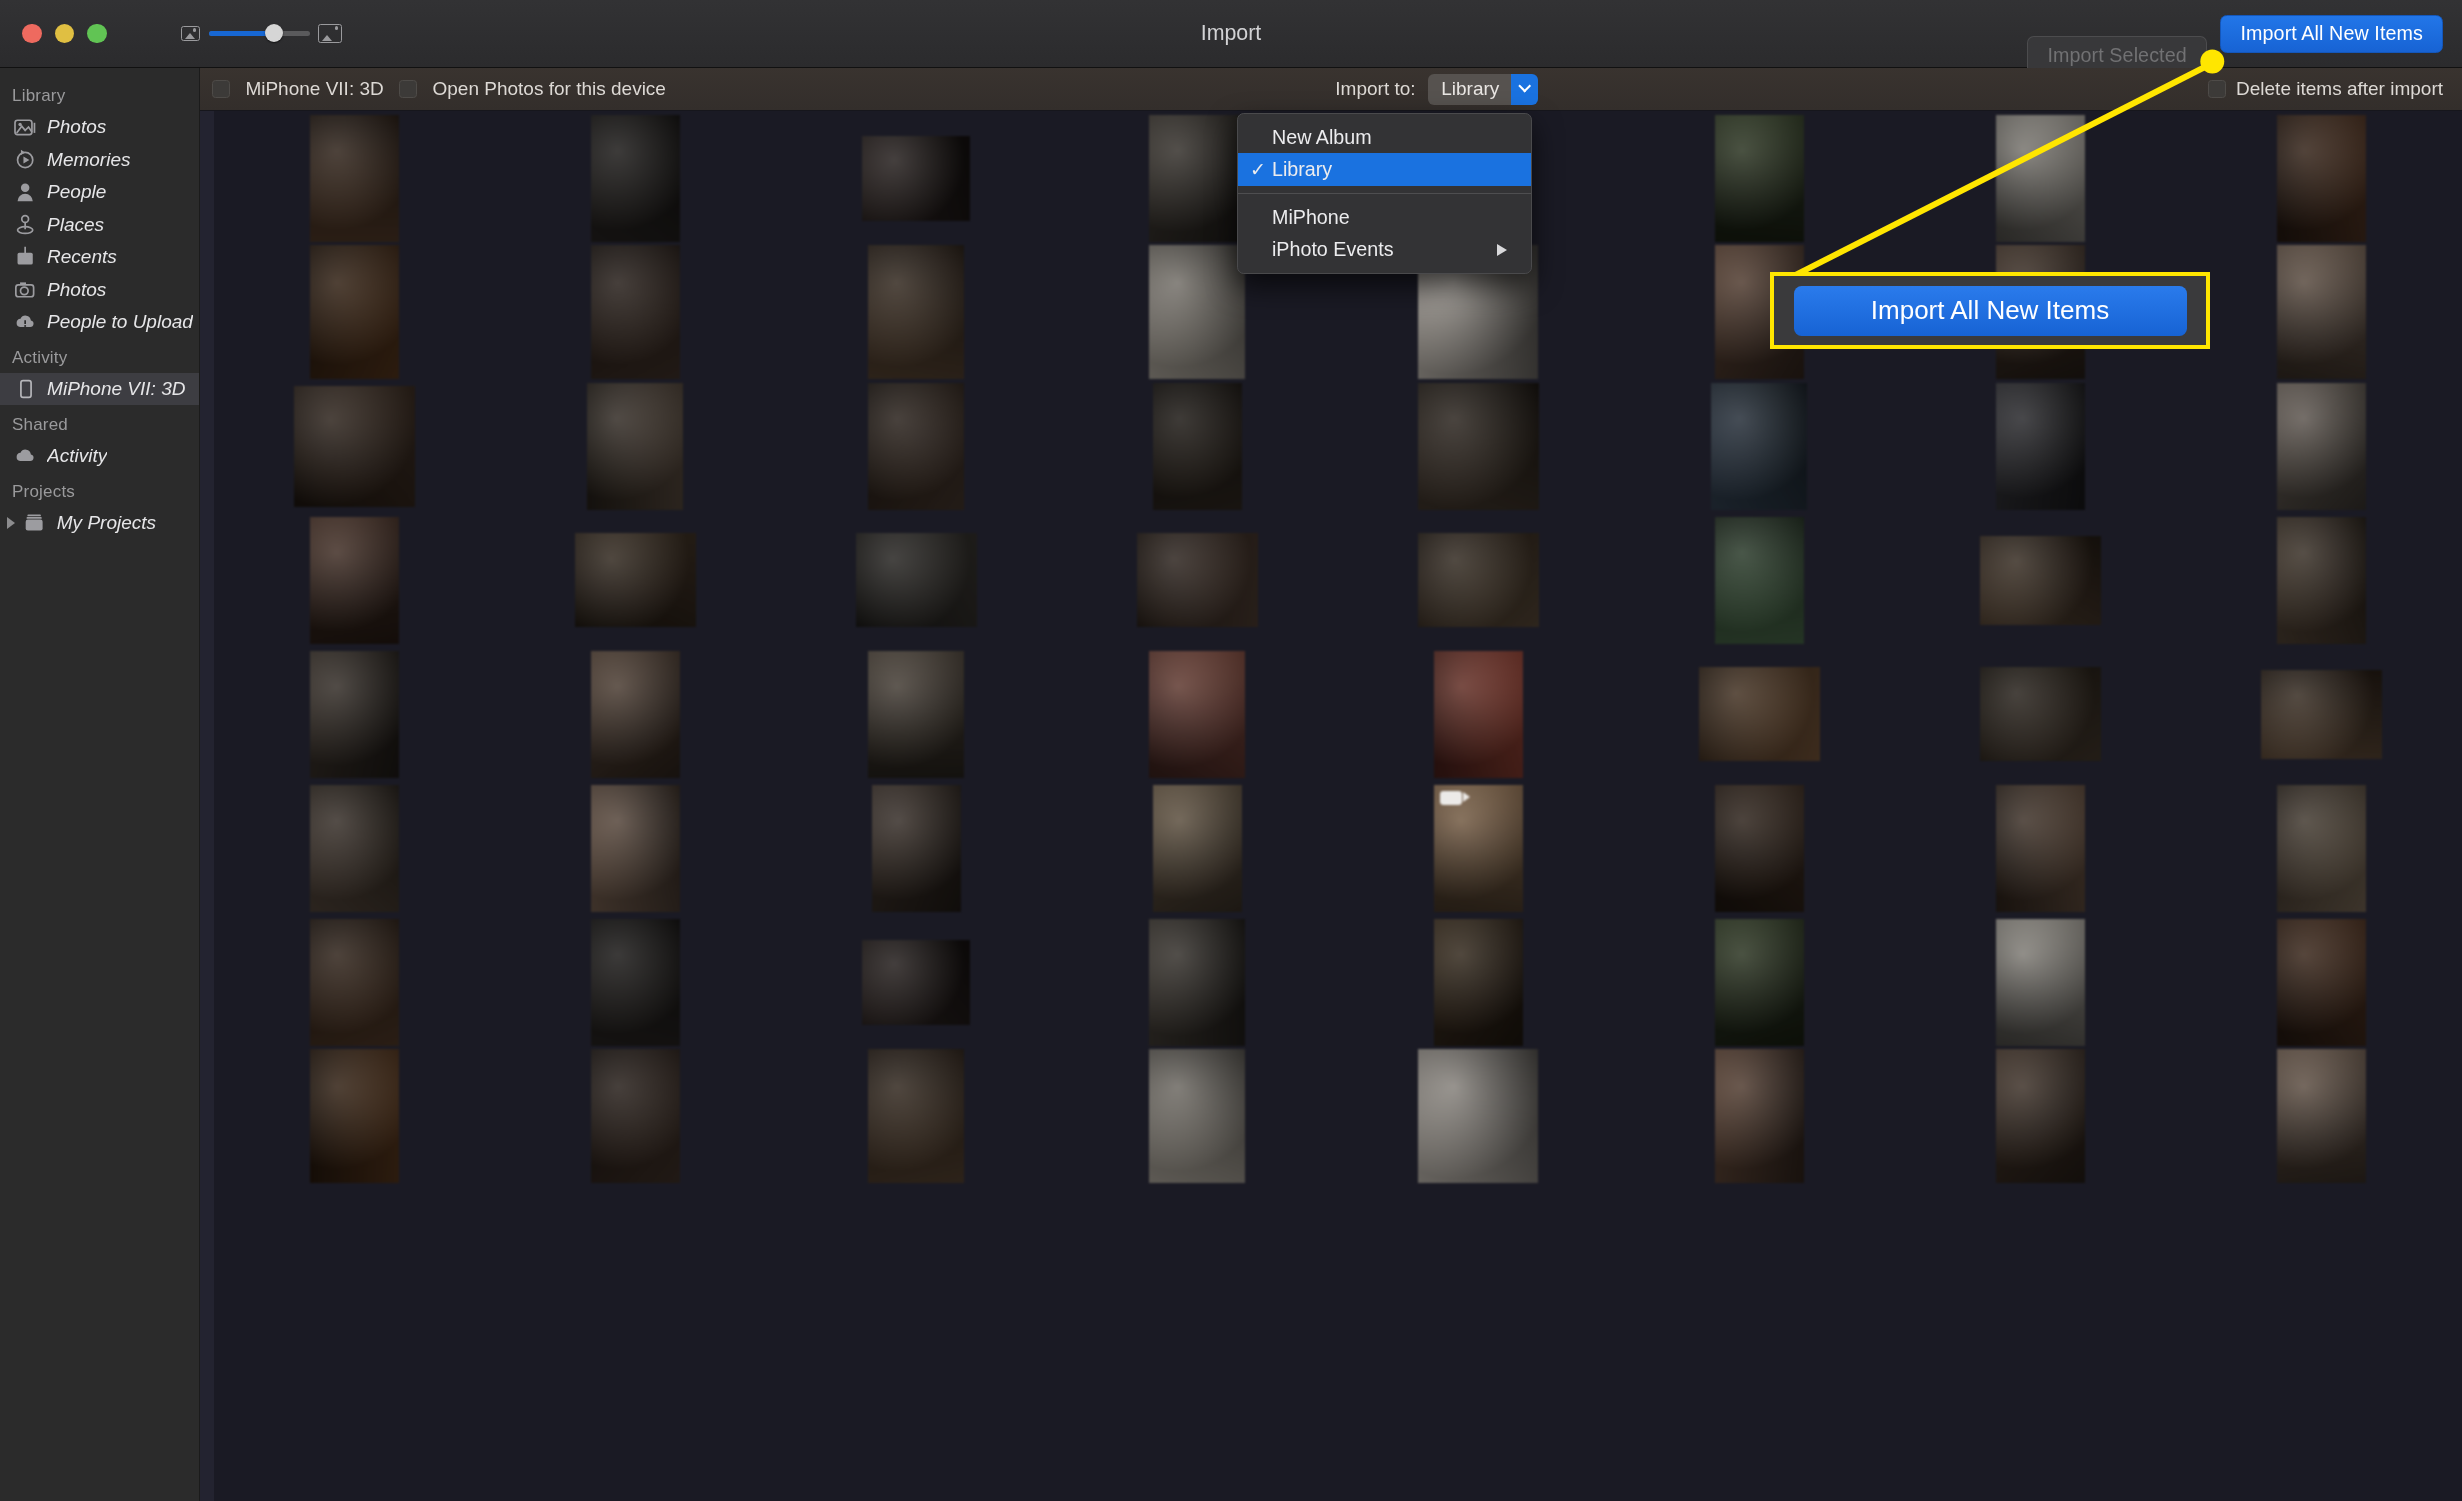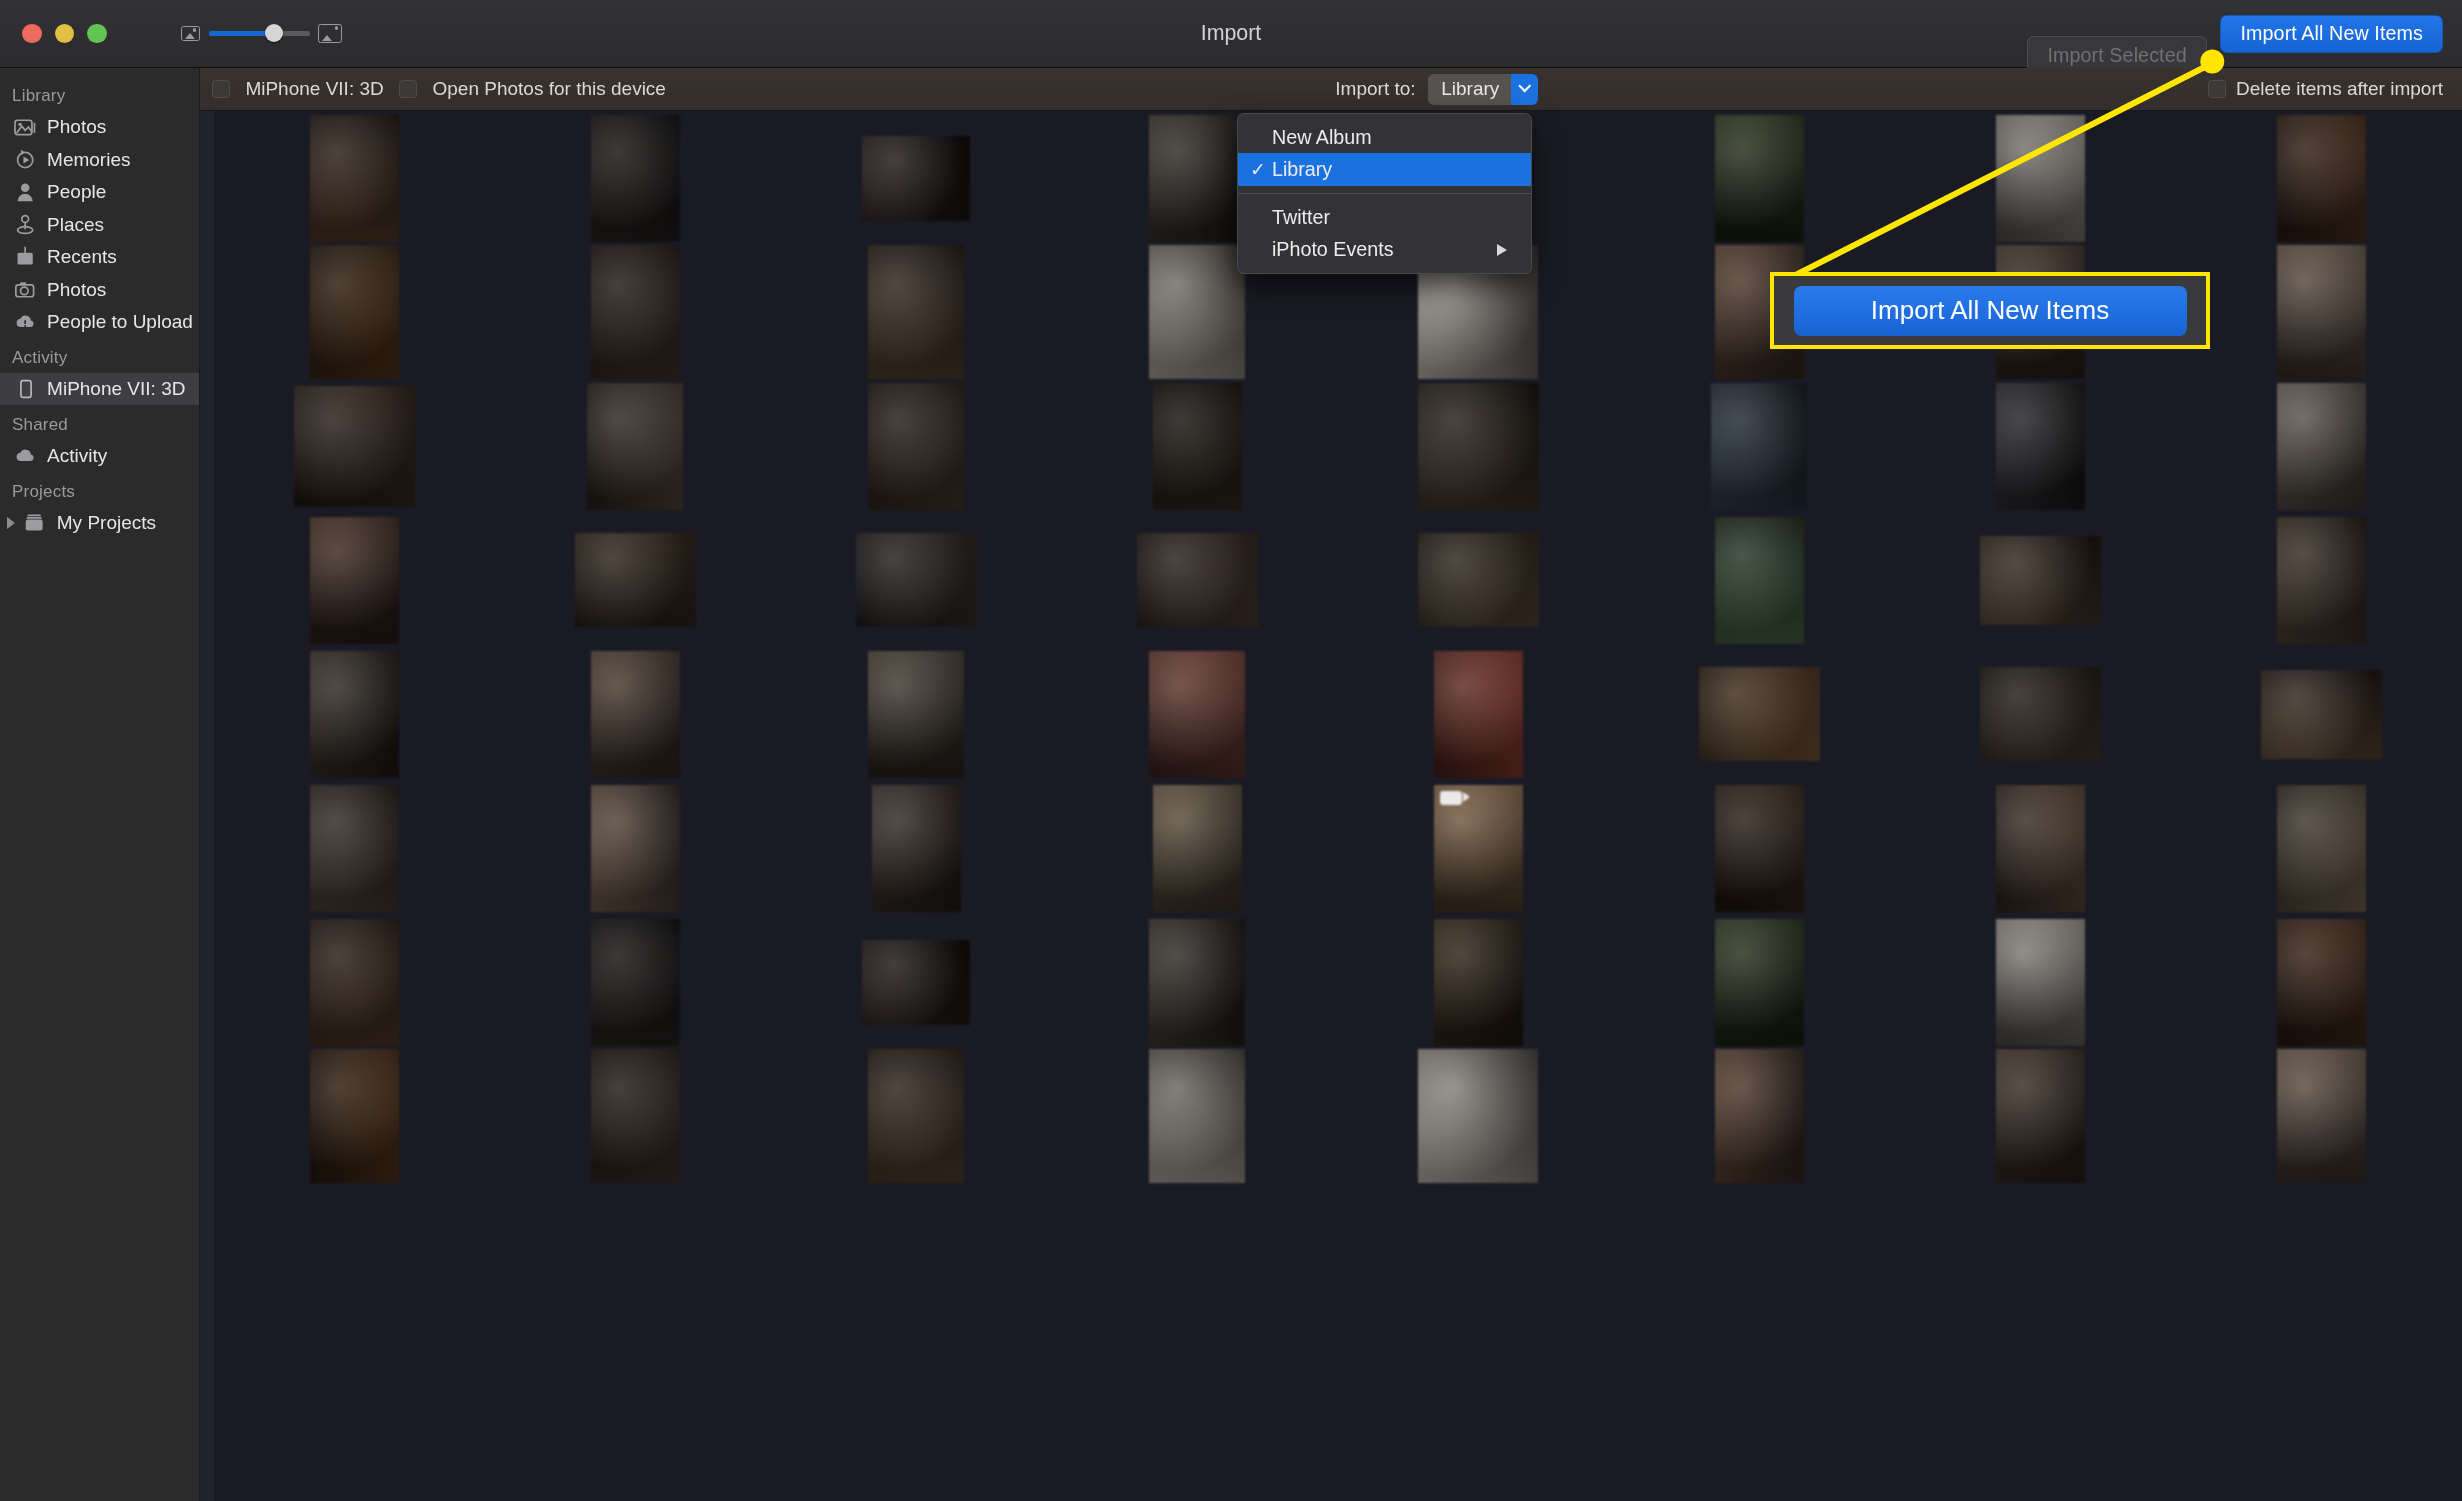--- a/index.html
+++ b/index.html
@@ -110,21 +110,21 @@
     position: relative;
   }
   .sb-item.selected { background: #3d3d42; }
   .sb-item .tri {
     width: 0; height: 0; flex: none;
     border-top: 6px solid transparent; border-bottom: 6px solid transparent;
     border-left: 8.5px solid #8c8c8e;
     margin-left: -6.8px; margin-right: -0.9px;
   }
   .sb-ico { width: 24px; height: 22px; flex: none; display:block; }
-  .sb-label { white-space: nowrap; overflow: hidden; }
+  .sb-label { white-space: nowrap; overflow: hidden; font-style: italic; }
 
   
   .content {
     flex: 1; min-width: 0;
     display: flex; flex-direction: column;
     position: relative;
     background: #1a1a24;
   }
   .ctoolbar {
     height: 43px; flex: 0 0 43px;
@@ -591,21 +591,21 @@
       <span class="check"></span>
       <span>New Album</span>
     </div>
     <div class="mi sel">
       <span class="check">✓</span>
       <span>Library</span>
     </div>
     <div class="msep"></div>
     <div class="mi">
       <span class="check"></span>
-      <span>Twitter</span>
+      <span>MiPhone</span>
     </div>
     <div class="mi">
       <span class="check"></span>
       <span>iPhoto Events</span>
       <span class="sub"></span>
     </div>
   </div>
 
   <svg class="annot-svg" viewBox="0 0 2880 1756" width="2462" height="1501">
     <line x1="2588" y1="74" x2="2092" y2="326" stroke="#ffe600" stroke-width="7"></line>

